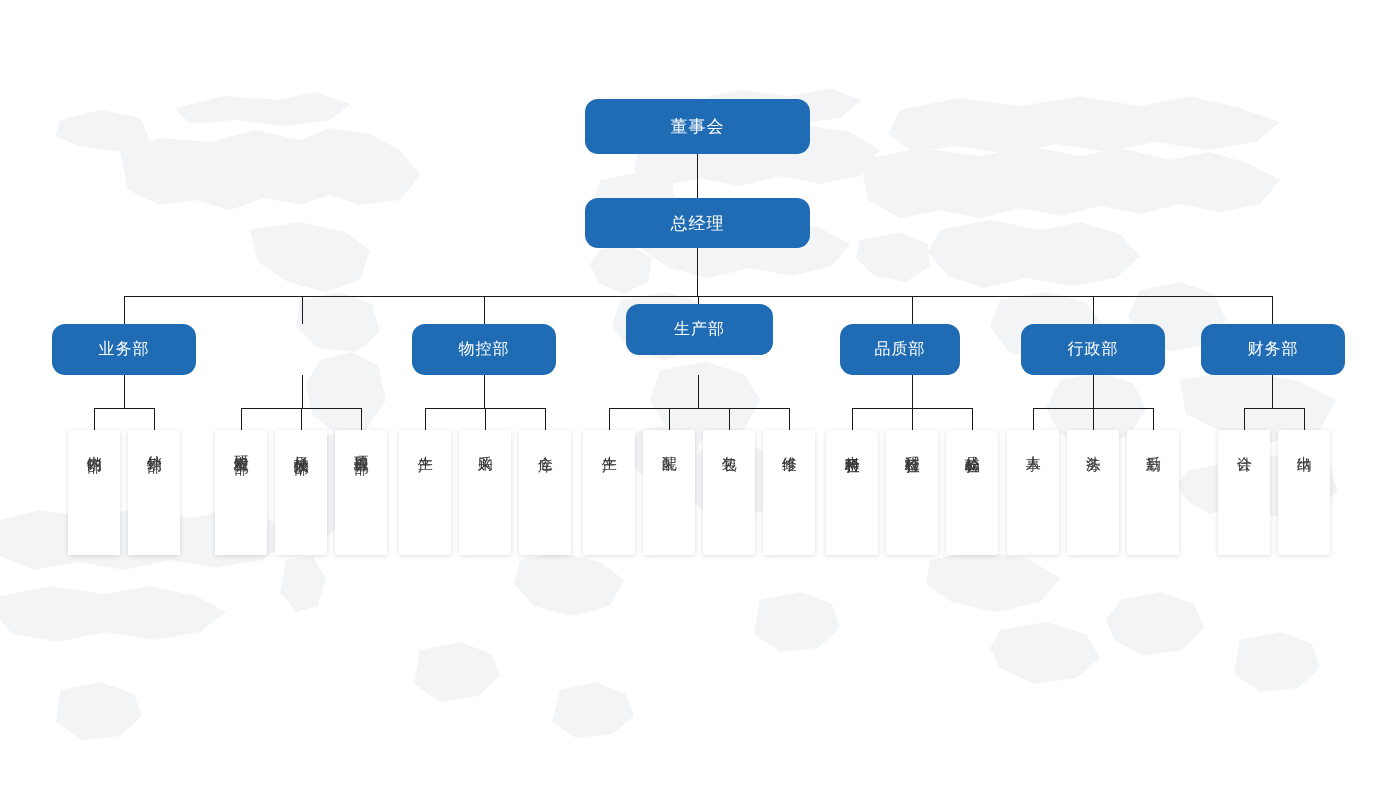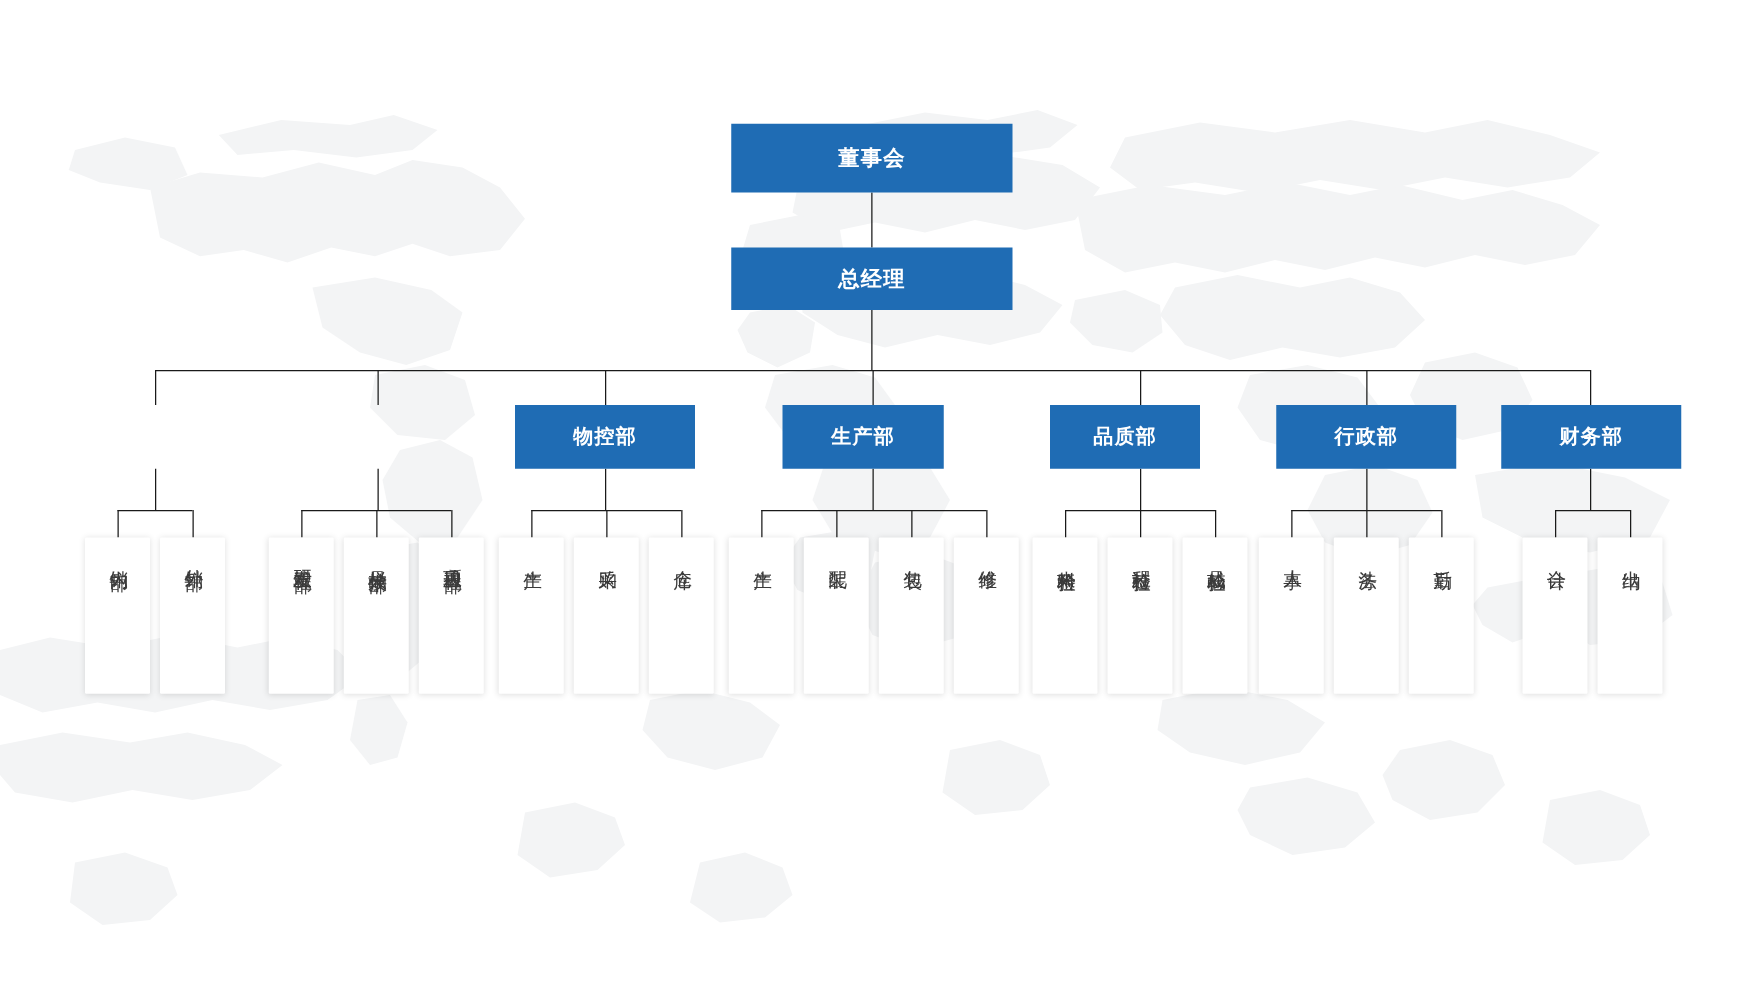--- a/index.html
+++ b/index.html
@@ -39,21 +39,22 @@
     align-items: center;
     justify-content: center;
   }
 
   .node-exec,
   .node-dept {
     background: #1f6cb4;
     color: #ffffff;
     font-size: 17px;
     letter-spacing: 1px;
-    font-weight: 700;
+    font-weight: 400;
+    border-radius: 13px;
   }
 
   .node-dept {
     font-size: 16px;
   }
 
   .node-leaf {
     background: #ffffff;
     color: #333333;
     font-size: 15px;
@@ -192,24 +193,27 @@
   <div class="connector v" style="left:1244px; top:408px; height:22px;"></div>
   <div class="connector v" style="left:1304px; top:408px; height:22px;"></div>
 
   <div class="node node-exec" style="left:585px; top:99px; width:225px; height:55px;">
     <span>董事会</span>
   </div>
   <div class="node node-exec" style="left:585px; top:198px; width:225px; height:50px;align-items:center;">
     <span>总经理</span>
   </div>
 
+  <div class="node node-dept" style="left:52px; top:324px; width:144px; height:51px;">
+    <span>业务部</span>
+  </div>
   <div class="node node-dept" style="left:412px; top:324px; width:144px; height:51px;">
     <span>物控部</span>
   </div>
-  <div class="node node-dept" style="left:626px; top:324px; width:129px; height:51px;">
+  <div class="node node-dept" style="left:626px; top:304px; width:147px; height:51px;">
     <span>生产部</span>
   </div>
   <div class="node node-dept" style="left:840px; top:324px; width:120px; height:51px;">
     <span>品质部</span>
   </div>
   <div class="node node-dept" style="left:1021px; top:324px; width:144px; height:51px;">
     <span>行政部</span>
   </div>
   <div class="node node-dept" style="left:1201px; top:324px; width:144px; height:51px;">
     <span>财务部</span>

